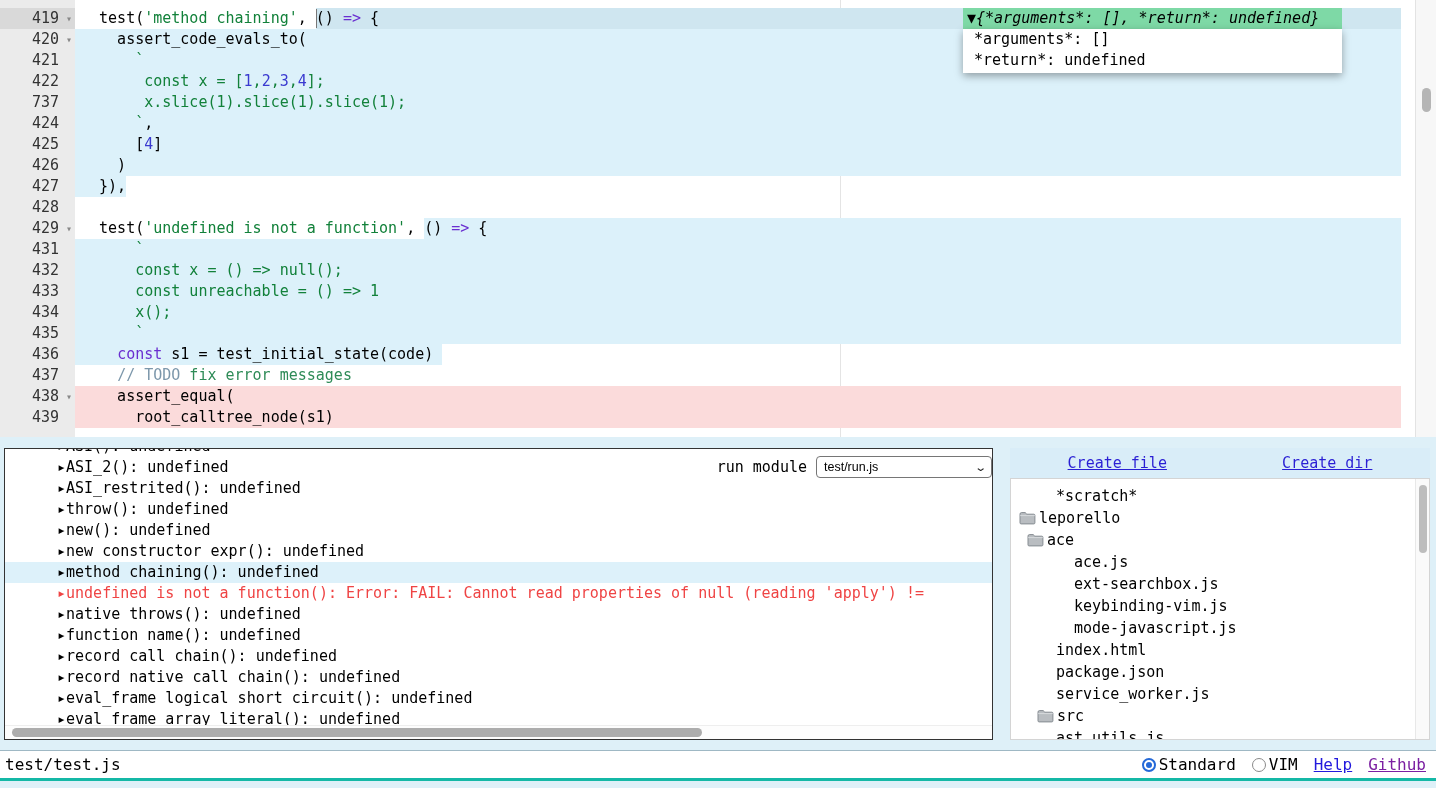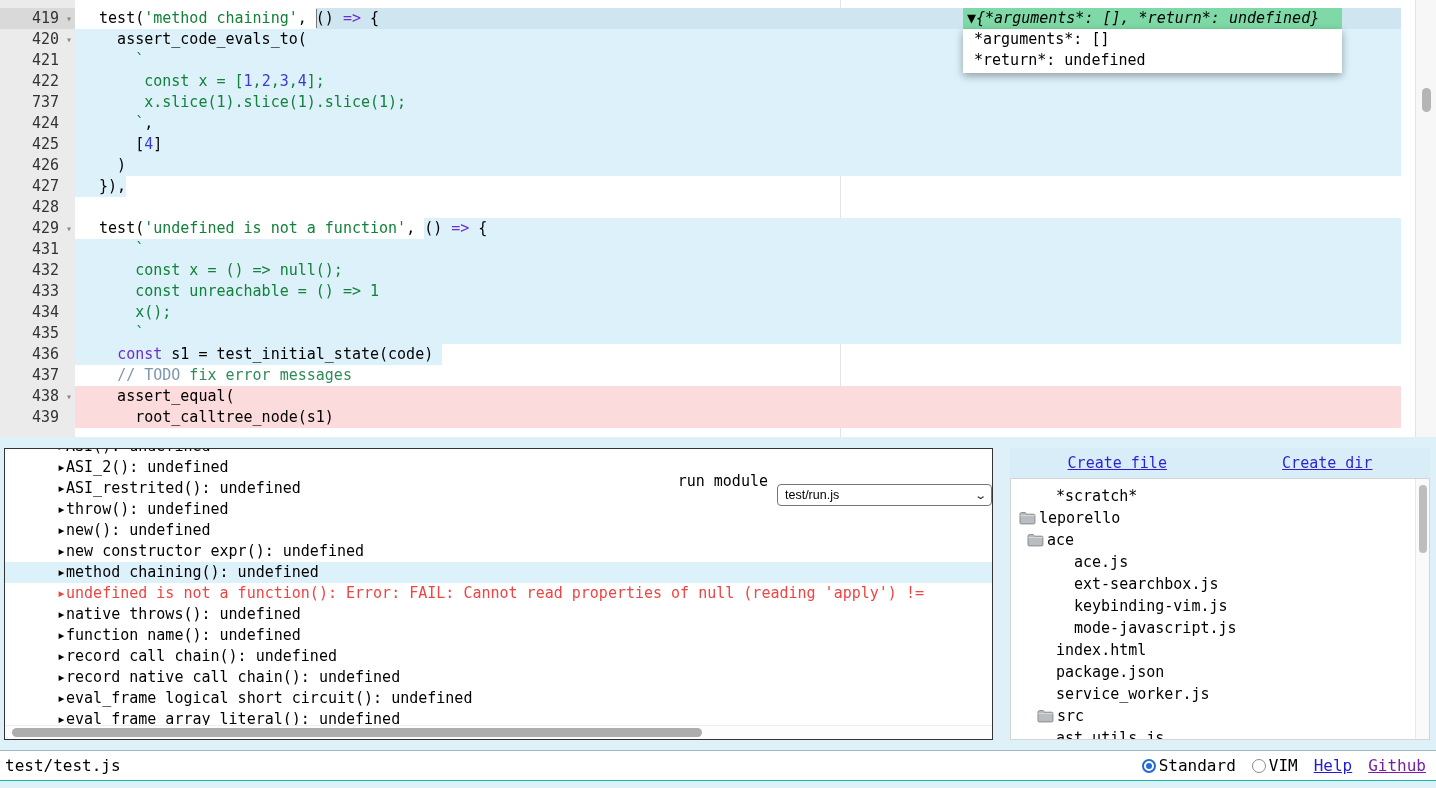--- a/index.html
+++ b/index.html
@@ -43,40 +43,40 @@
 
   
   .output-panel { position:absolute; left:4px; top:448px; width:989px; height:292px; background:#fff;
                   border:1px solid #333; overflow:hidden; }
   .out-rows { margin-top:-13px; }
   .out-row { height:21px; font-size:15px; line-height:21px; white-space:nowrap; padding-left:52px; color:#000; }
   .out-row.sel { background:#ddf1fa; }
   .out-row.fail { color:#ef4444; }
   .run-module { position:absolute; top:7px; right:0; display:flex; align-items:center; gap:9px;
                 font-size:15px; background:#fff; }
-  .select-box { width:215px; height:22px; border:1px solid #767676; border-radius:4px; background:#fff;
+  .select-box { width:176px; height:22px; border:1px solid #767676; border-radius:4px; background:#fff;
                 display:flex; align-items:center; justify-content:space-between; padding:0 6px 0 7px;
-                font-family:"Liberation Sans", sans-serif; font-size:12.5px; color:#000;margin-top:28px; }
+                font-family:"Liberation Sans", sans-serif; font-size:12.5px; color:#000; }
   .select-box .chev { font-size:11px; color:#222; transform:scaleX(1.4); }
   .h-scrollbar { position:absolute; left:0; right:0; bottom:0; height:14px; background:#fdfdfd; border-top:1px solid #eee; }
   .h-scrollbar .thumb { position:absolute; left:7px; top:2px; width:690px; height:9px; background:#adadad; border-radius:5px; }
 
   
   .file-panel { position:absolute; left:1010px; top:448px; width:420px; height:292px; }
   .fp-header { height:30px; background:#d9edf8; display:flex; align-items:center; justify-content:space-around; }
   .fp-header a { font-size:15px; color:#2a1fd4; text-decoration:underline; cursor:pointer; }
   .fp-tree { position:relative; height:262px; background:#fff; border:1px solid #d4d4d4; overflow:hidden; padding-top:6px; }
   .fs-row { height:22px; font-size:15px; line-height:22px; display:flex; align-items:center; white-space:nowrap; color:#000; }
   .fs-row svg { margin-right:3px; flex:none; }
   .v-scrollbar { position:absolute; right:0; top:0; bottom:0; width:14px; background:#fafafa; border-left:1px solid #e8e8e8; }
   .v-scrollbar .thumb { position:absolute; left:3px; top:6px; width:8px; height:68px; background:#bdbdbd; border-radius:4px; }
 
   
   .status-bar { position:absolute; left:0; top:750px; width:1436px; height:31px; background:#fff;
-                border-top:1px solid #9fb8c4; border-bottom:1px solid #14b8a6;
+                border-top:1px solid #9fb8c4; border-bottom:3px solid #14b8a6;
                 display:flex; align-items:center; justify-content:space-between; padding:0 10px 0 5px; }
   .sb-file { font-size:16px; color:#000; }
   .sb-right { display:flex; align-items:center; gap:16px; font-size:16px; }
   .radio-group { display:flex; align-items:center; gap:3px; cursor:pointer; }
   .radio { width:14px; height:14px; border-radius:50%; background:#fff; border:1px solid #8a8a8a; }
   .radio.checked { border:2px solid #2569d8; position:relative; }
   .radio.checked::after { content:""; position:absolute; left:2px; top:2px; width:6px; height:6px;
                           border-radius:50%; background:#2569d8; }
   .sb-right a { text-decoration:underline; cursor:pointer; }
   a.help-link { color:#2219dd; }

